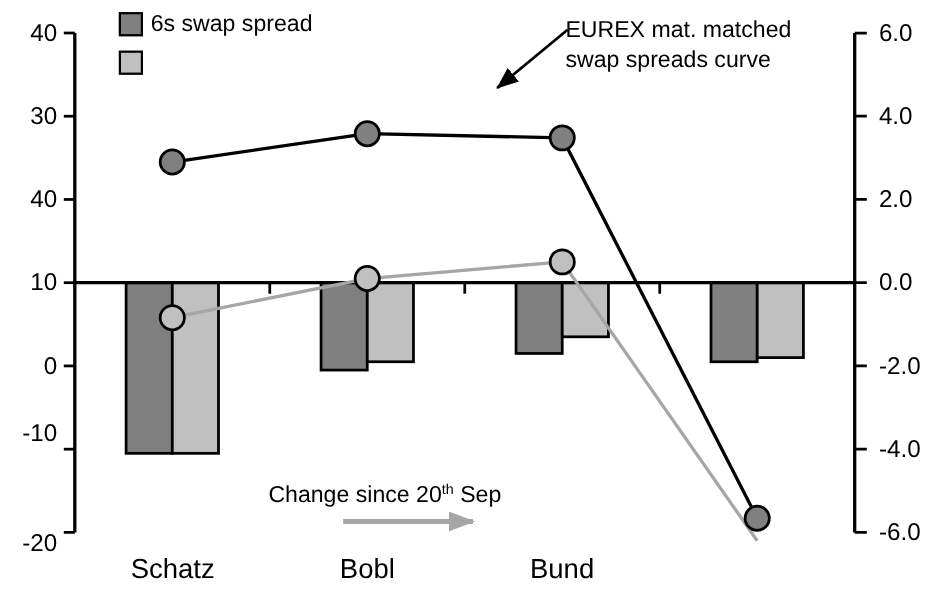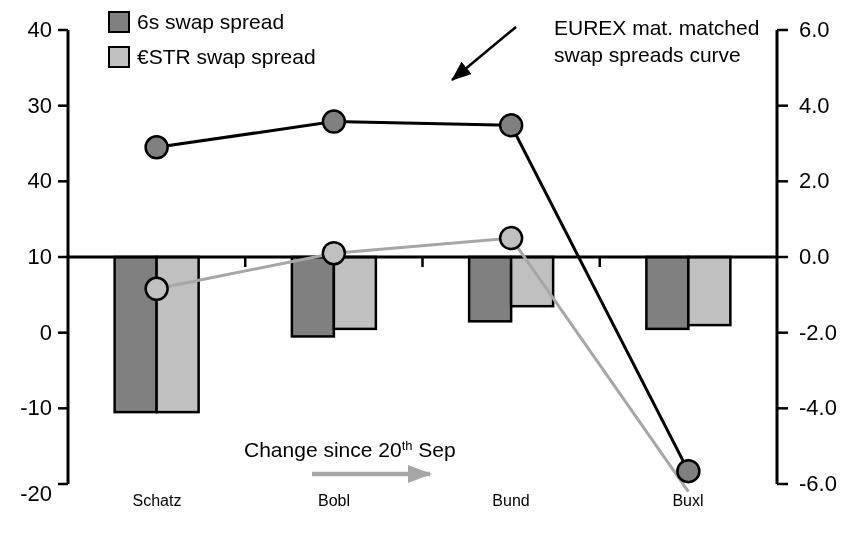--- a/index.html
+++ b/index.html
@@ -5,29 +5,29 @@
   html,body{margin:0;padding:0;background:#ffffff;}
   body{width:852px;height:539px;overflow:hidden;
        font-family:"Liberation Sans", sans-serif;color:#000;}
   .stage{position:relative;width:852px;height:539px;text-decoration:underline;}
   .stage svg{position:absolute;left:0;top:0;}
 
   .tick-label{position:absolute;font-size:22px;line-height:26px;height:26px;white-space:nowrap;}
   .left-tick{left:0;width:52px;text-align:right;}
   .right-tick{left:799px;width:60px;text-align:left;}
 
-  .cat-label{position:absolute;top:488px;width:120px;text-align:center;
-             font-size:16px;line-height:26px;}
+  .cat-label{position:absolute;top:504px;width:120px;text-align:center;
+             font-size:25px;line-height:26px;}
 
   .legend{position:absolute;left:108px;top:11px;}
   .legend-row{display:flex;align-items:flex-start;height:22px;margin-bottom:13px;}
   .swatch{width:18px;height:18px;border:2px solid #000;flex:0 0 auto;}
   .legend-label{font-size:21px;line-height:22px;margin-left:7px;white-space:nowrap;}
 
-  .annot-eurex{position:absolute;left:514px;top:14px;font-size:21px;line-height:27px;white-space:nowrap;margin-left:40px;}
+  .annot-eurex{position:absolute;left:514px;top:14px;font-size:21px;line-height:27px;white-space:nowrap;}
   .annot-change{position:absolute;left:244px;top:438px;width:300px;
                 font-size:21px;line-height:24px;white-space:nowrap;}
   .annot-change sup{font-size:13px;line-height:0;vertical-align:7px;}
 </style>
 </head>
 <body>
 
 <div class="stage">
 
   <svg id="chart-svg" width="852" height="539" viewBox="0 0 852 539">
@@ -78,44 +78,42 @@
       <circle cx="333.875" cy="121.55666666666667" r="11" fill="#808080" stroke="#000" stroke-width="2.5"></circle>
       <circle cx="511.125" cy="125.34" r="11" fill="#808080" stroke="#000" stroke-width="2.5"></circle>
       <circle cx="688.375" cy="471.1366666666666" r="11" fill="#808080" stroke="#000" stroke-width="2.5"></circle>
     </svg>
 
   <div class="tick-label left-tick" style="top:17px">40</div>
   <div class="tick-label left-tick" style="top:93px">30</div>
   <div class="tick-label left-tick" style="top:168px">40</div>
   <div class="tick-label left-tick" style="top:244px">10</div>
   <div class="tick-label left-tick" style="top:320px">0</div>
-  <div class="tick-label left-tick" style="top:395px">-10</div>
+  <div class="tick-label left-tick" style="top:381px">-10</div>
   <div class="tick-label left-tick" style="top:481px">-20</div>
 
   <div class="tick-label right-tick" style="top:17px">6.0</div>
   <div class="tick-label right-tick" style="top:93px">4.0</div>
   <div class="tick-label right-tick" style="top:168px">2.0</div>
   <div class="tick-label right-tick" style="top:244px">0.0</div>
   <div class="tick-label right-tick" style="top:320px">-2.0</div>
   <div class="tick-label right-tick" style="top:395px">-4.0</div>
   <div class="tick-label right-tick" style="top:471px">-6.0</div>
 
   <div class="cat-label" style="left:97px">Schatz</div>
   <div class="cat-label" style="left:274px">Bobl</div>
   <div class="cat-label" style="left:451px">Bund</div>
-  <div class="cat-label" style="left:628px">Buxl</div>
 
   <div class="legend">
     <div class="legend-row">
       <span class="swatch" style="background: rgb(128, 128, 128);"></span>
       <span class="legend-label">6s swap spread</span>
     </div>
     <div class="legend-row">
       <span class="swatch" style="background: rgb(192, 192, 192);"></span>
-      <span class="legend-label">€STR swap spread</span>
     </div>
   </div>
 
   <div class="annot-eurex">
     <div>EUREX mat. matched</div>
     <div>swap spreads curve</div>
   </div>
 
   <div class="annot-change">
     <span>Change since 20</span><sup>th</sup><span> Sep</span>

